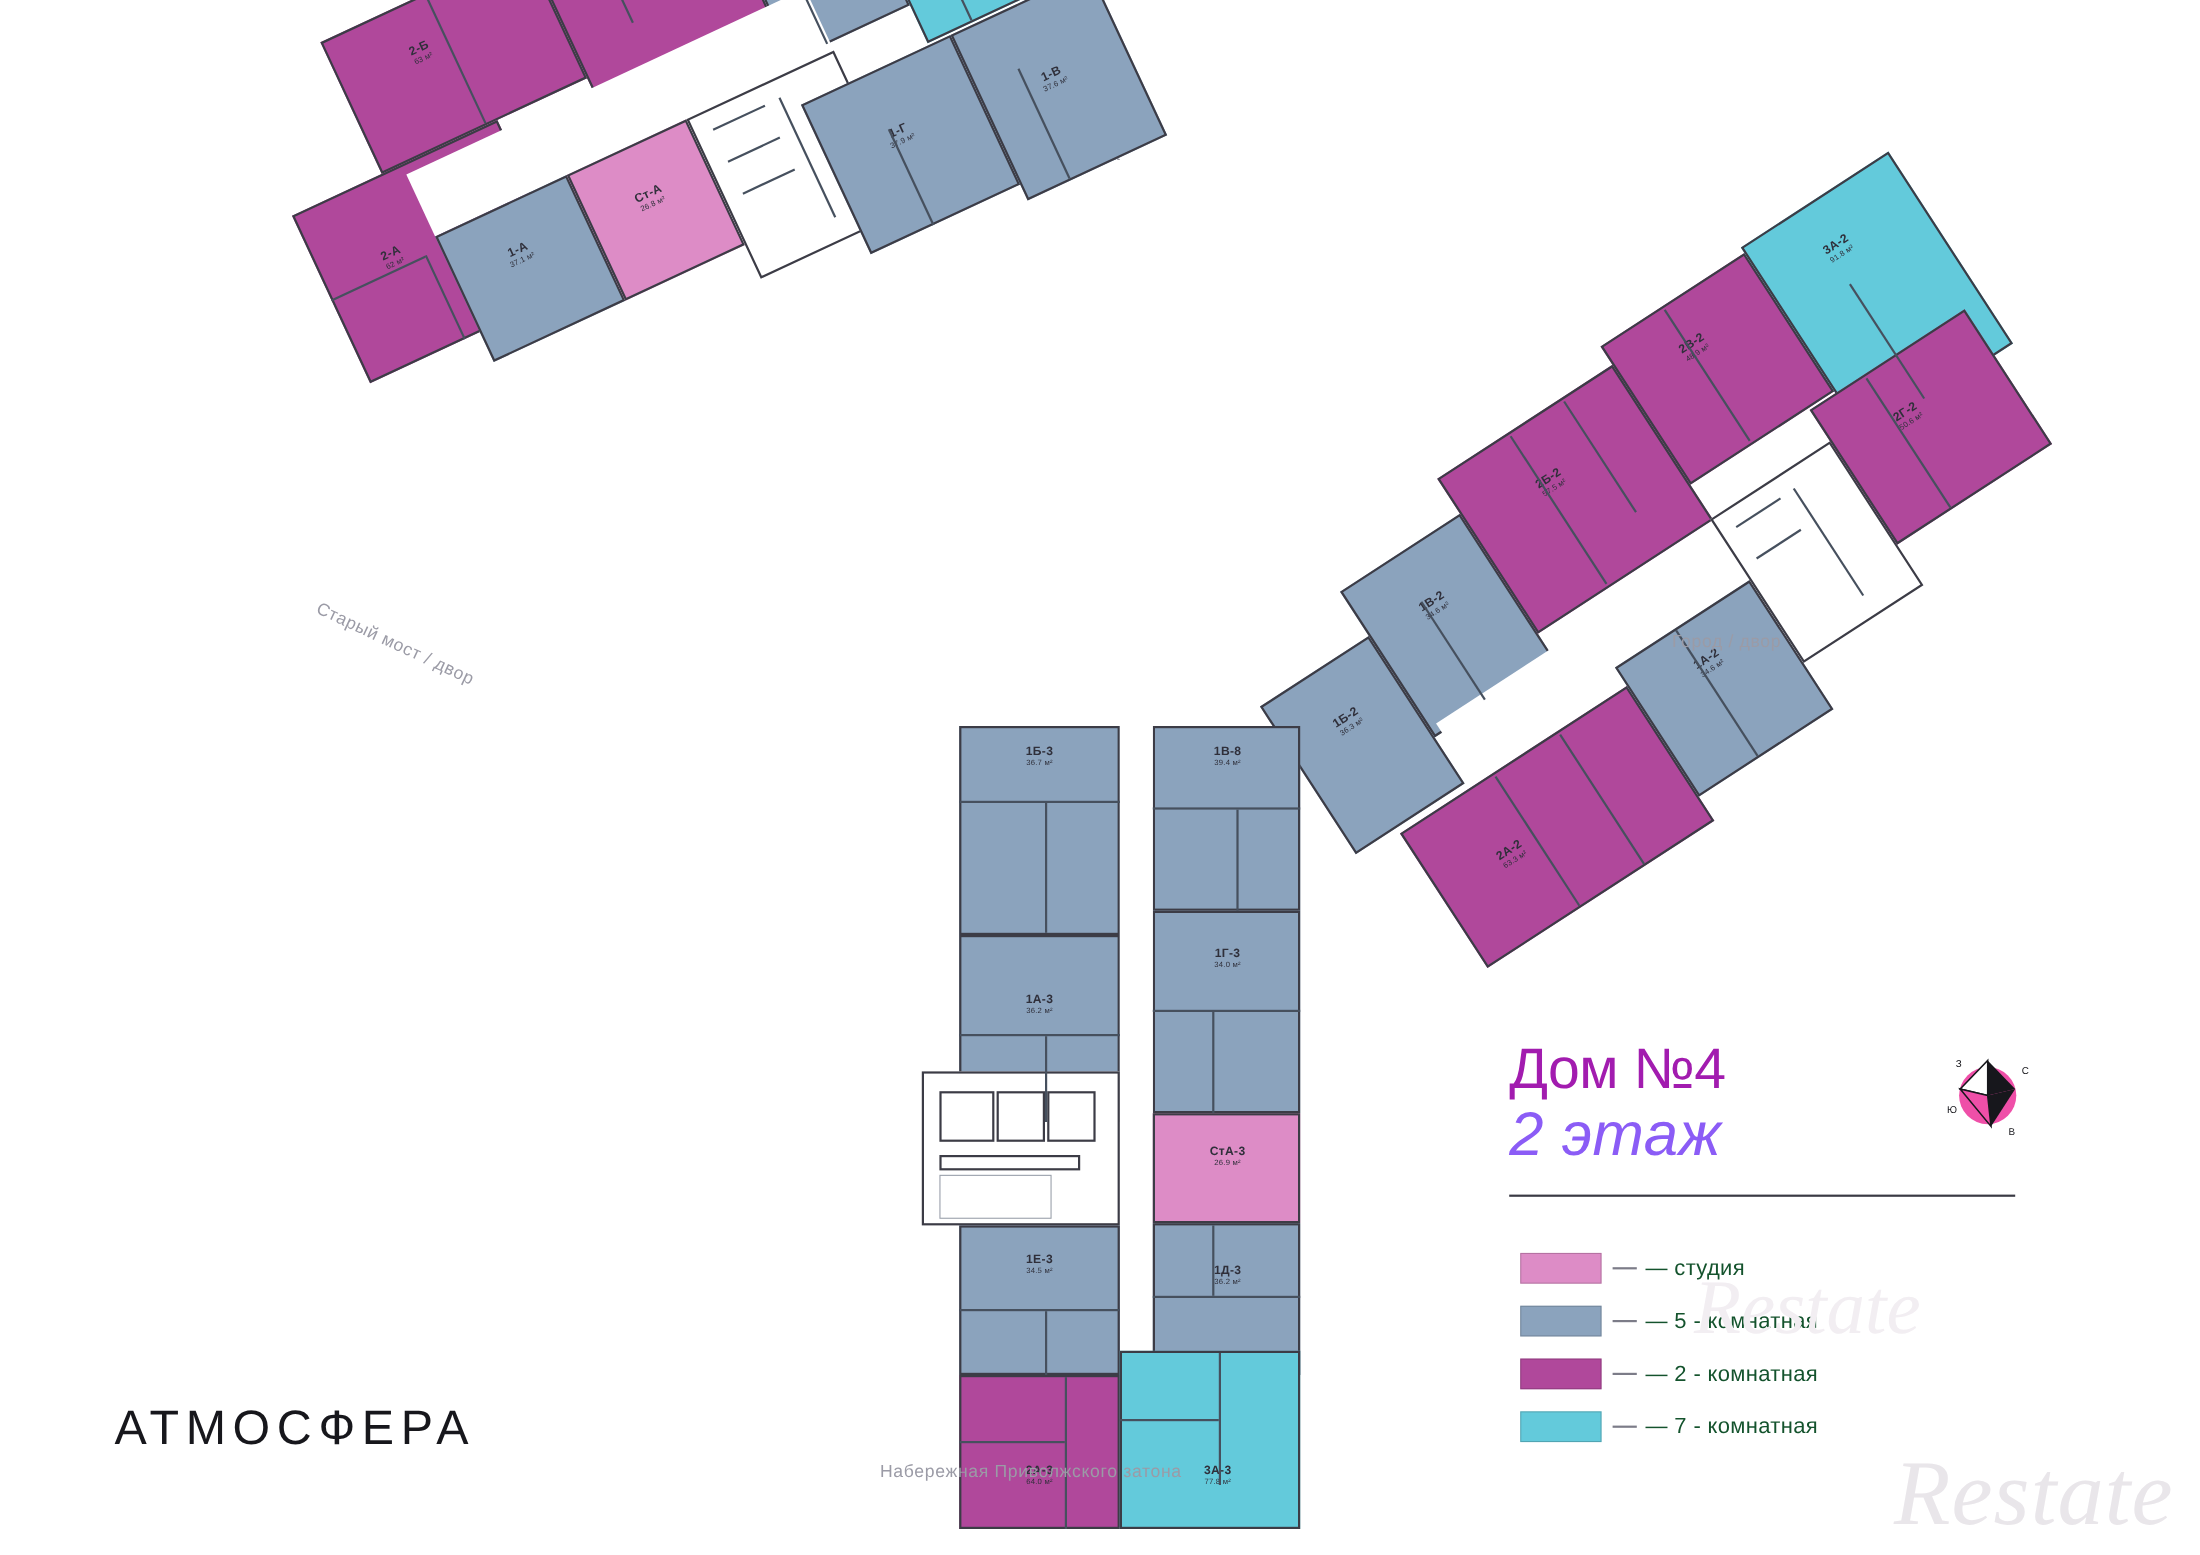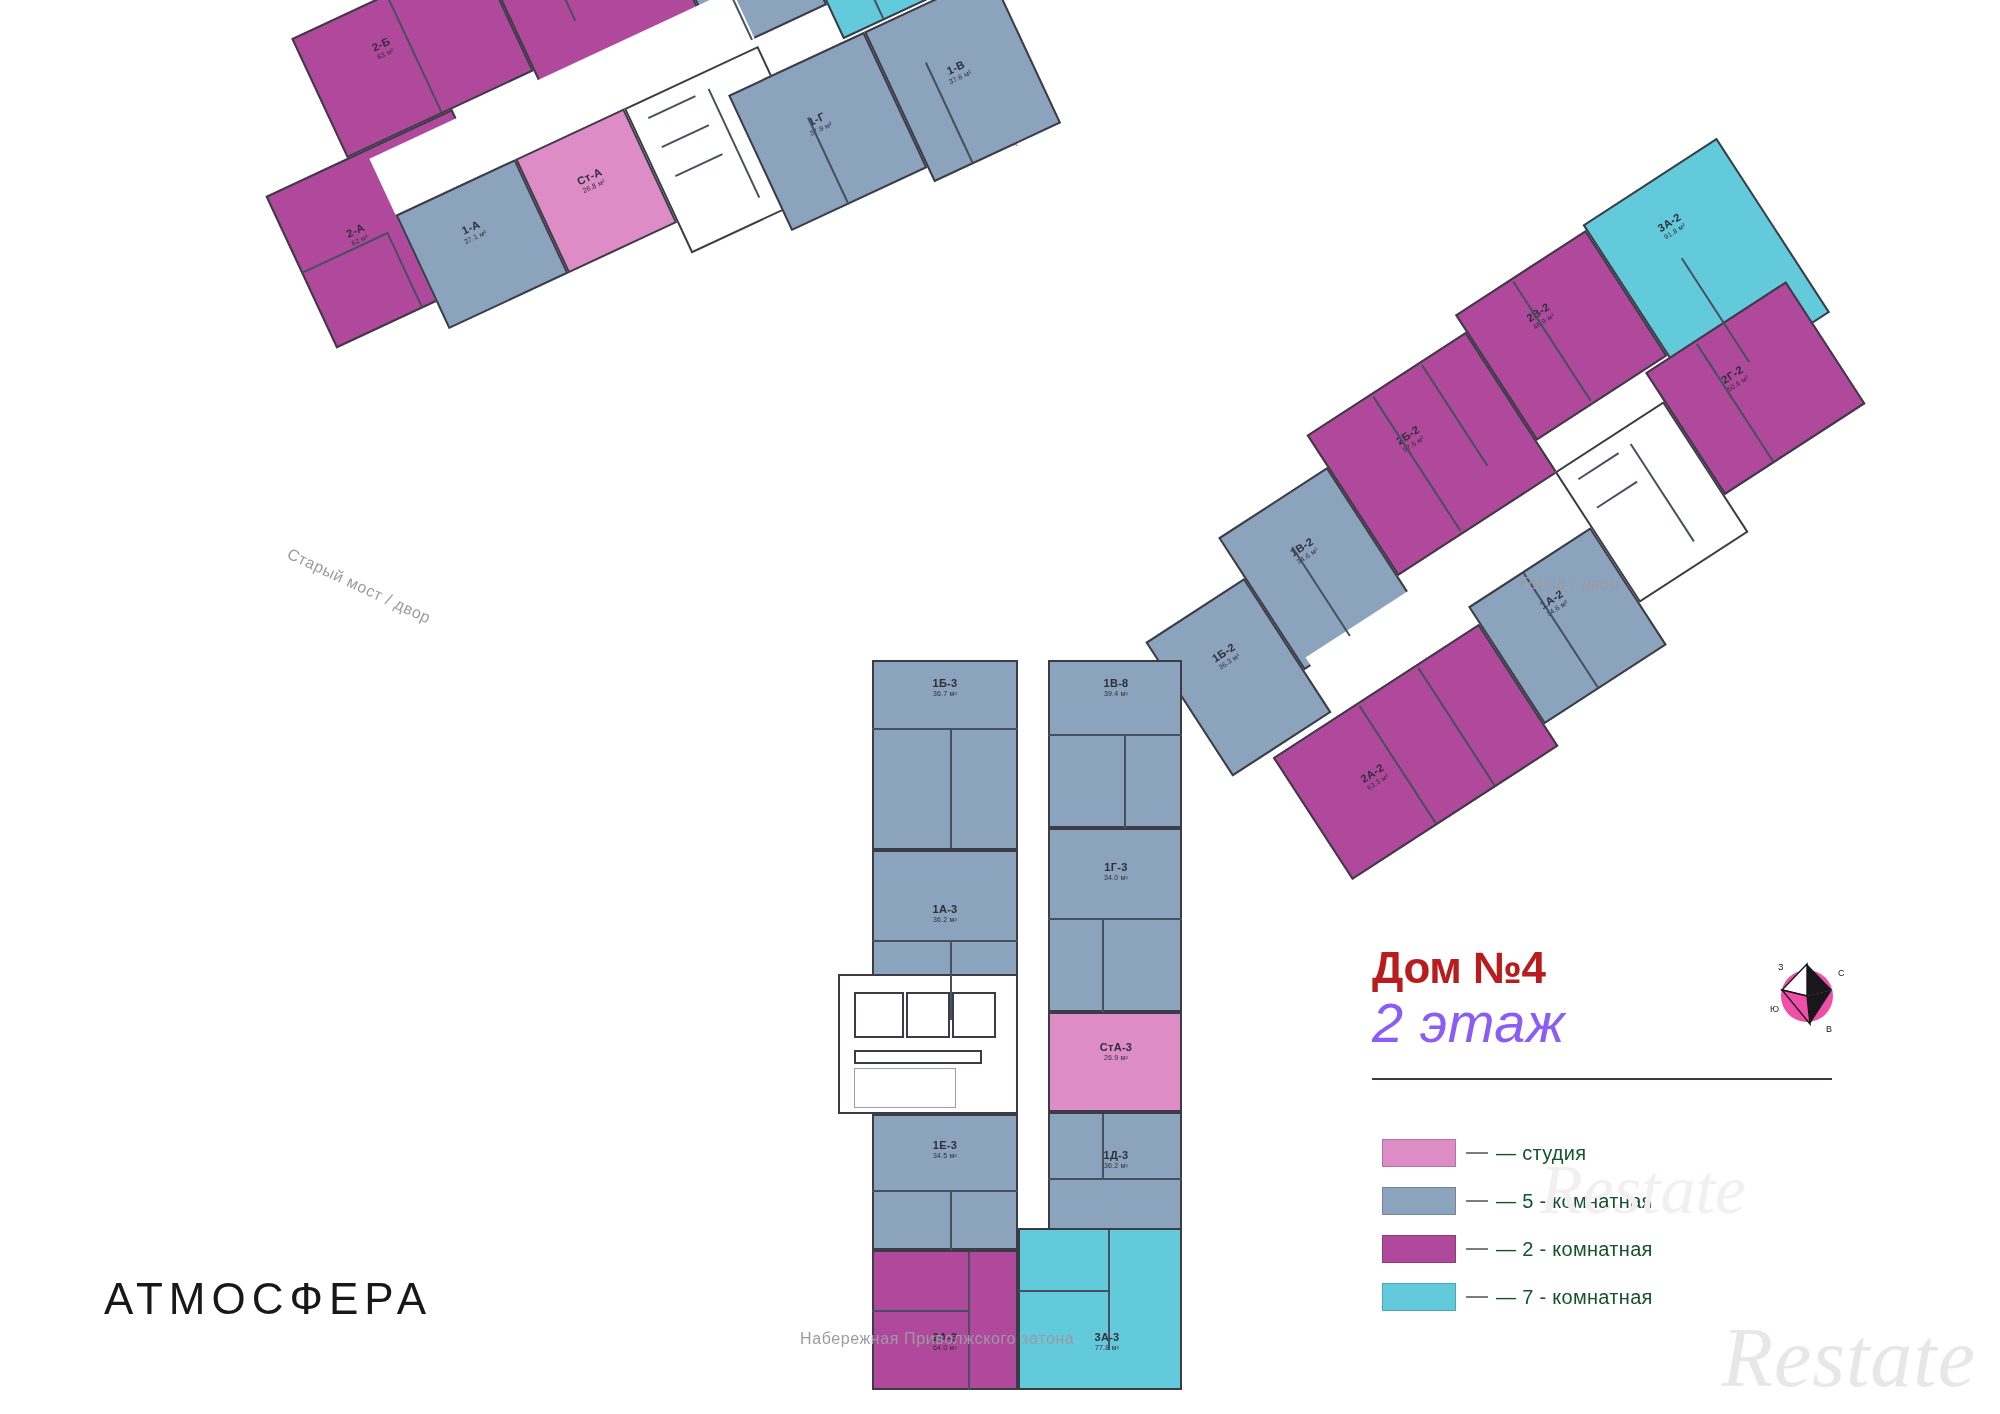--- a/index.html
+++ b/index.html
@@ -24,21 +24,21 @@
        transform-origin:50% 50%;pointer-events:none;}
   .lbl .n{display:block;font-size:11px;letter-spacing:.3px;}
   .lbl .a{display:block;font-size:7px;font-weight:400;letter-spacing:.2px;}
 
   
   .anno{position:absolute;color:#9b9ba6;font-size:16px;letter-spacing:.6px;
         white-space:nowrap;transform-origin:0 0;}
 
   
   .titleblock{position:absolute;left:1372px;top:946px;width:470px;}
-  .t-house{font-size:44px;font-weight:700;letter-spacing:-.5px;color:#b91c1c;
+  .t-house{font-size:52px;font-weight:400;letter-spacing:-.5px;color:#a21caf;
            line-height:1;margin:0;}
   .t-floor{font-size:56px;font-weight:400;letter-spacing:.5px;color:#8b5cf6;
            line-height:1.18;margin:0;font-style:italic;}
   .t-rule{margin-top:22px;width:460px;height:2px;background:#3a3a44;}
 
   .legend{position:absolute;left:1382px;top:1136px;}
   .leg-row{display:flex;align-items:center;height:34px;margin-bottom:14px;}
   .swatch{width:72px;height:26px;border:1px solid rgba(0,0,0,.18);}
   .dash{width:22px;height:2px;background:#7c7c88;margin:0 8px 0 10px;}
   .leg-txt{font-size:20px;color:#14532d;letter-spacing:.3px;}

